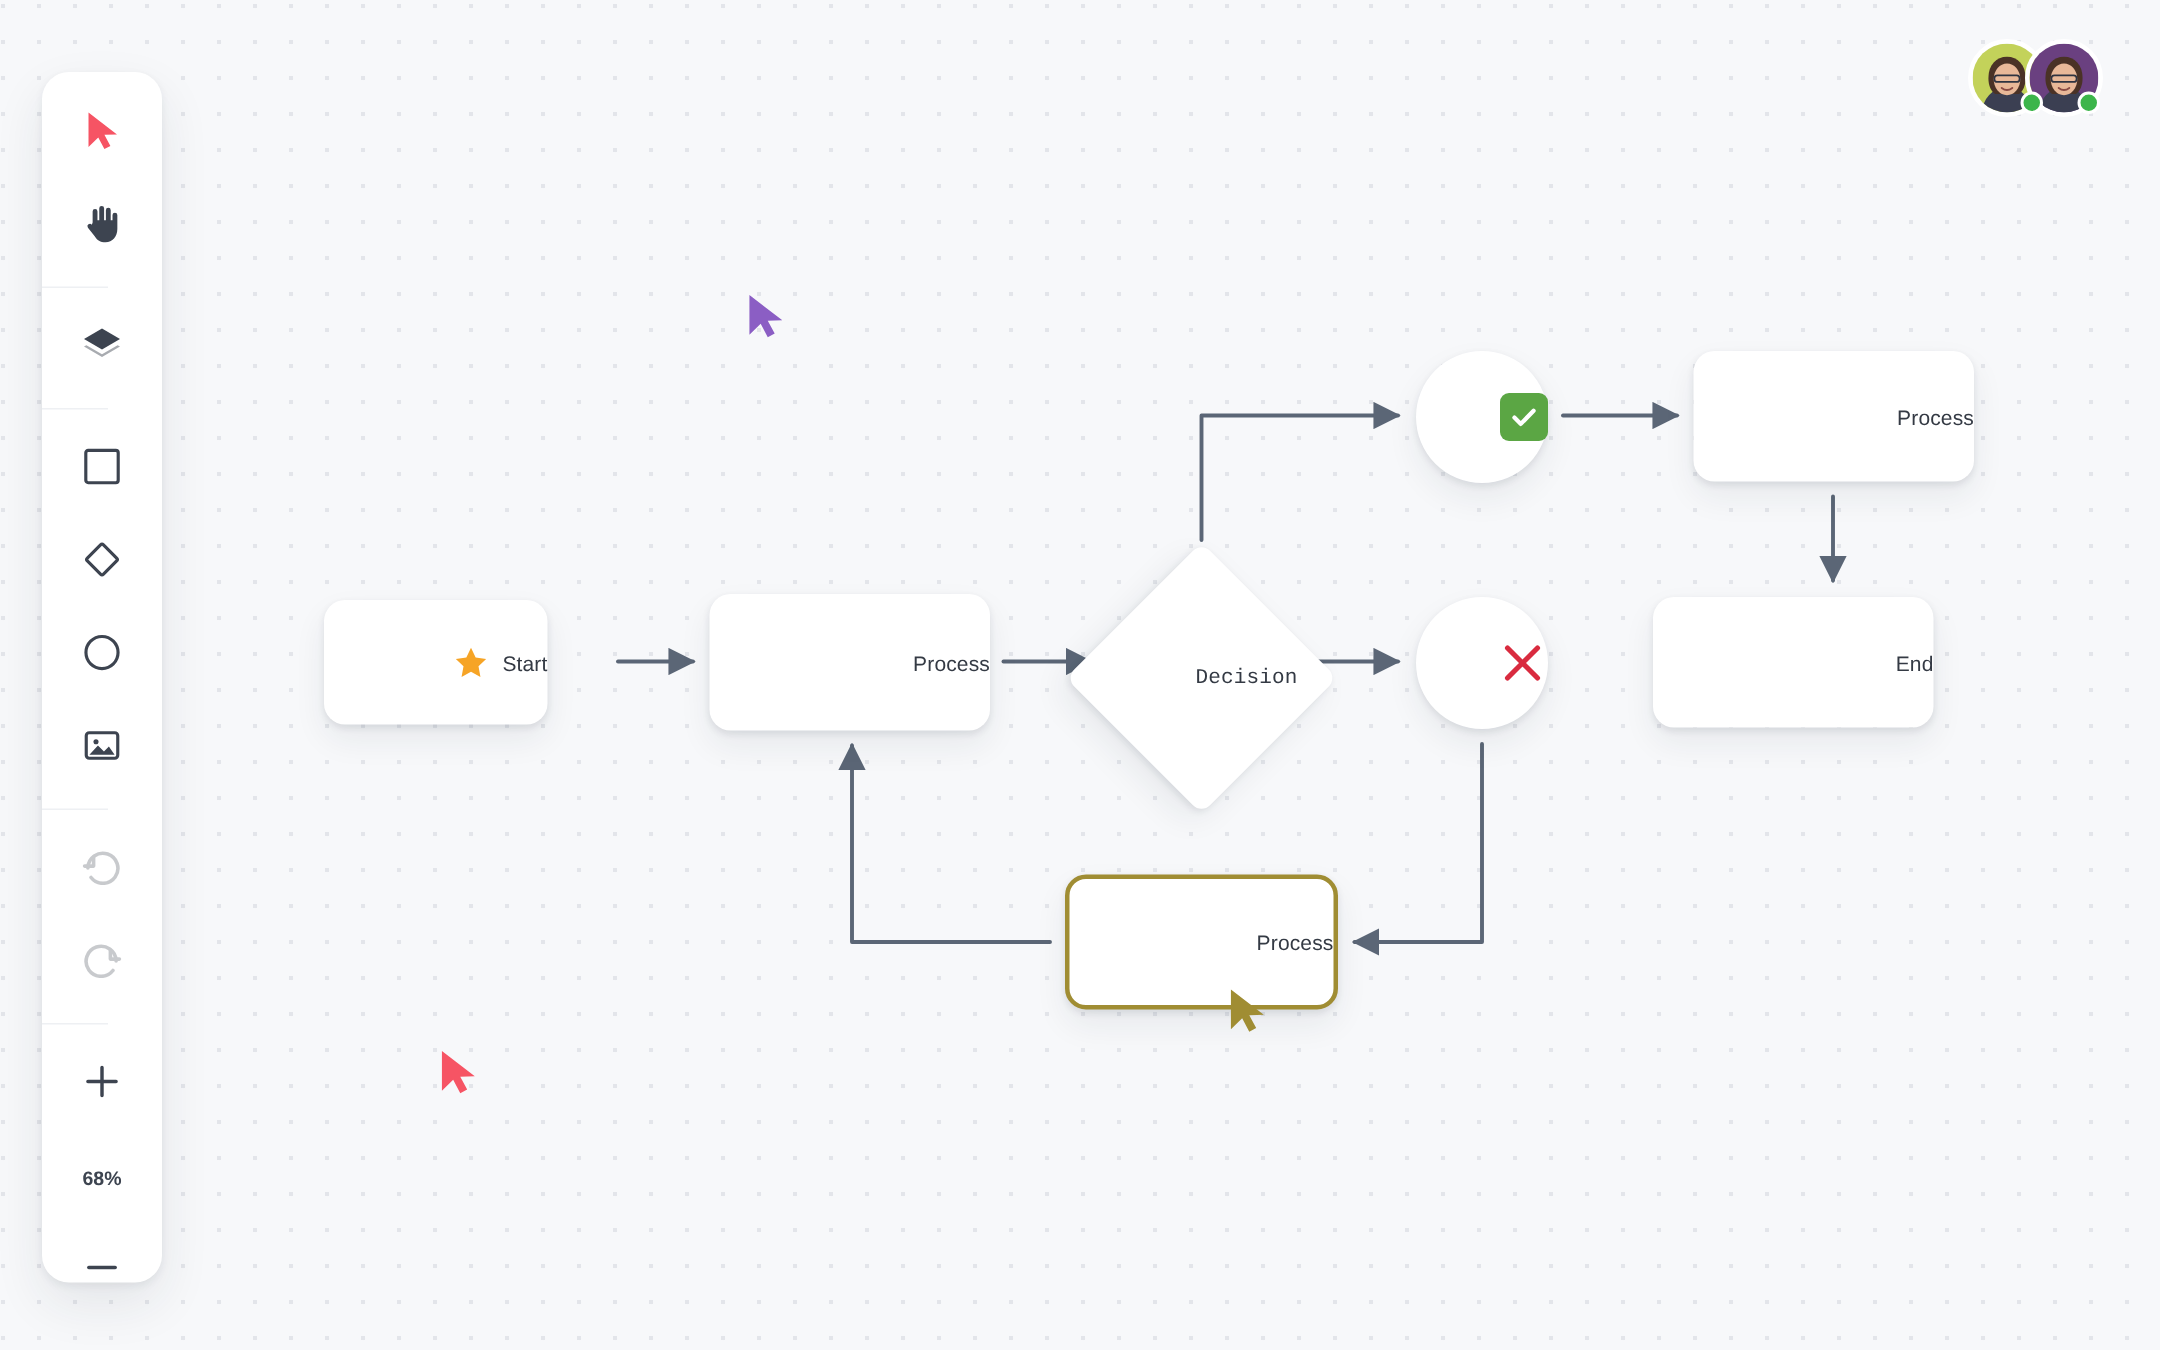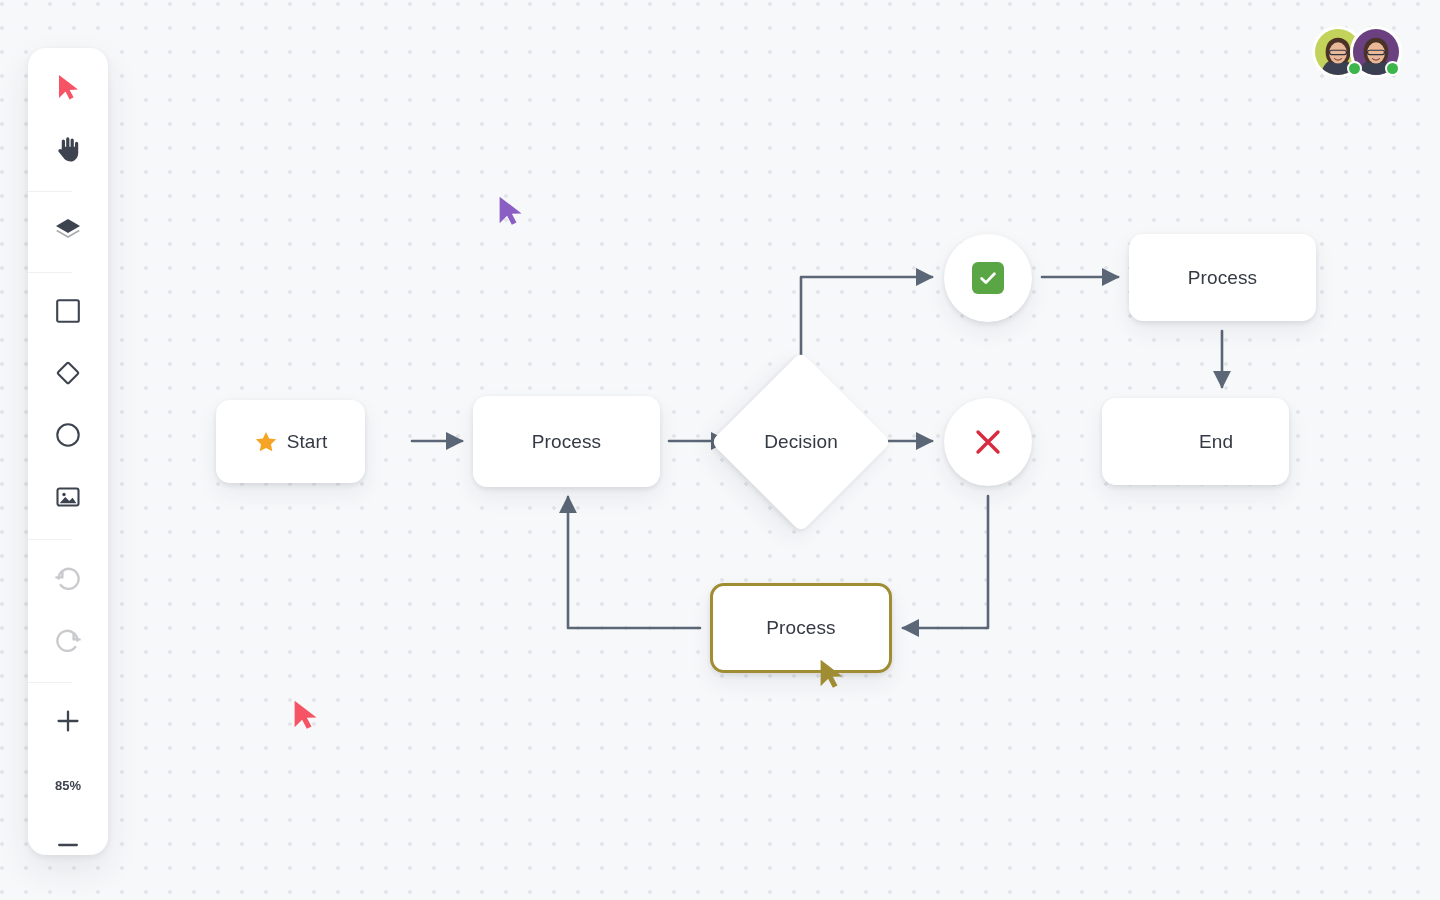--- a/index.html
+++ b/index.html
@@ -23,24 +23,24 @@
     position: absolute; left: 0; top: 0;
     width: 1440px; height: 900px;
     pointer-events: none;
   }
 
   
   .node {
     position: absolute;
     display: flex;
     align-items: center;
-    justify-content: center;
+    justify-content: flex-end;
     background: #ffffff;
     color: #343a44;
-    font-size: 19px;
+    font-size: 14px;
     letter-spacing: .1px;
   }
   .node.rect {
     border-radius: 14px;
     box-shadow: 0 2px 5px rgba(30,40,60,.10), 0 10px 22px rgba(30,40,60,.07);
   }
   .node.rect.selected {
     border: 3px solid #a08d33;
     box-shadow: 0 2px 5px rgba(30,40,60,.10), 0 10px 22px rgba(30,40,60,.07);
   }
@@ -169,21 +169,21 @@
         <span class="node-ico star-ico">
           <svg width="24" height="24" viewBox="0 0 24 24">
             <path d="M12 1.9 L15.1 8.4 L22.1 9.3 L17 14.2 L18.3 21.3 L12 17.9 L5.7 21.3 L7 14.2 L1.9 9.3 L8.9 8.4 Z" fill="#f6a426"></path>
           </svg>
         </span>
         <span class="label">Start</span>
       </div>
       <div class="node rect" style="left: 473px; top: 396px; width: 187px; height: 91px;">
         <span class="label">Process</span>
       </div>
-      <div class="node diamond" style="left: 737px; top: 378px; width: 128px; height: 128px;">
+      <div class="node diamond" style="left: 737px; top: 388px; width: 128px; height: 128px; font-family: Liberation Mono, monospace;">
         <div class="diamond-shape"></div>
         <span class="label">Decision</span>
       </div>
       <div class="node circle" style="left: 944px; top: 234px; width: 88px; height: 88px;">
         <span class="node-ico">
           <span class="check-badge">
             <svg width="20" height="20" viewBox="0 0 20 20">
               <path d="M3.6 10.4 L7.9 14.6 L16.4 5.8" fill="none" stroke="#ffffff" stroke-width="2.8" stroke-linecap="round" stroke-linejoin="round"></path>
             </svg>
           </span>
@@ -274,21 +274,21 @@
             <path d="M19.6 5.4 L19.6 11.4 L25.6 11.4" fill="none" stroke="#3d4450" stroke-width="2.4" stroke-linecap="round" stroke-linejoin="round"></path>
             <path d="M23.4 12.6a10 10 0 1 0-2.1 6.4" fill="none" stroke="#3d4450" stroke-width="2.4" stroke-linecap="round"></path>
           </svg></span>
       </div>
       <div class="tool-sep"></div>
       <div class="tool">
         <span><svg width="26" height="26" viewBox="0 0 26 26">
             <path d="M13 3.6 V22.4 M3.6 13 H22.4" stroke="#3d4450" stroke-width="2.3" stroke-linecap="round"></path>
           </svg></span>
       </div>
-      <div class="zoom-label">85%</div>
+      <div class="zoom-label">68%</div>
       <div class="tool">
         <span><svg width="26" height="26" viewBox="0 0 26 26">
             <path d="M4.2 13 H21.8" stroke="#3d4450" stroke-width="2.3" stroke-linecap="round"></path>
           </svg></span>
       </div>
     </div>
 </div>
 
 <div id="presence">
     <div class="avatar" title="collaborator-1">

